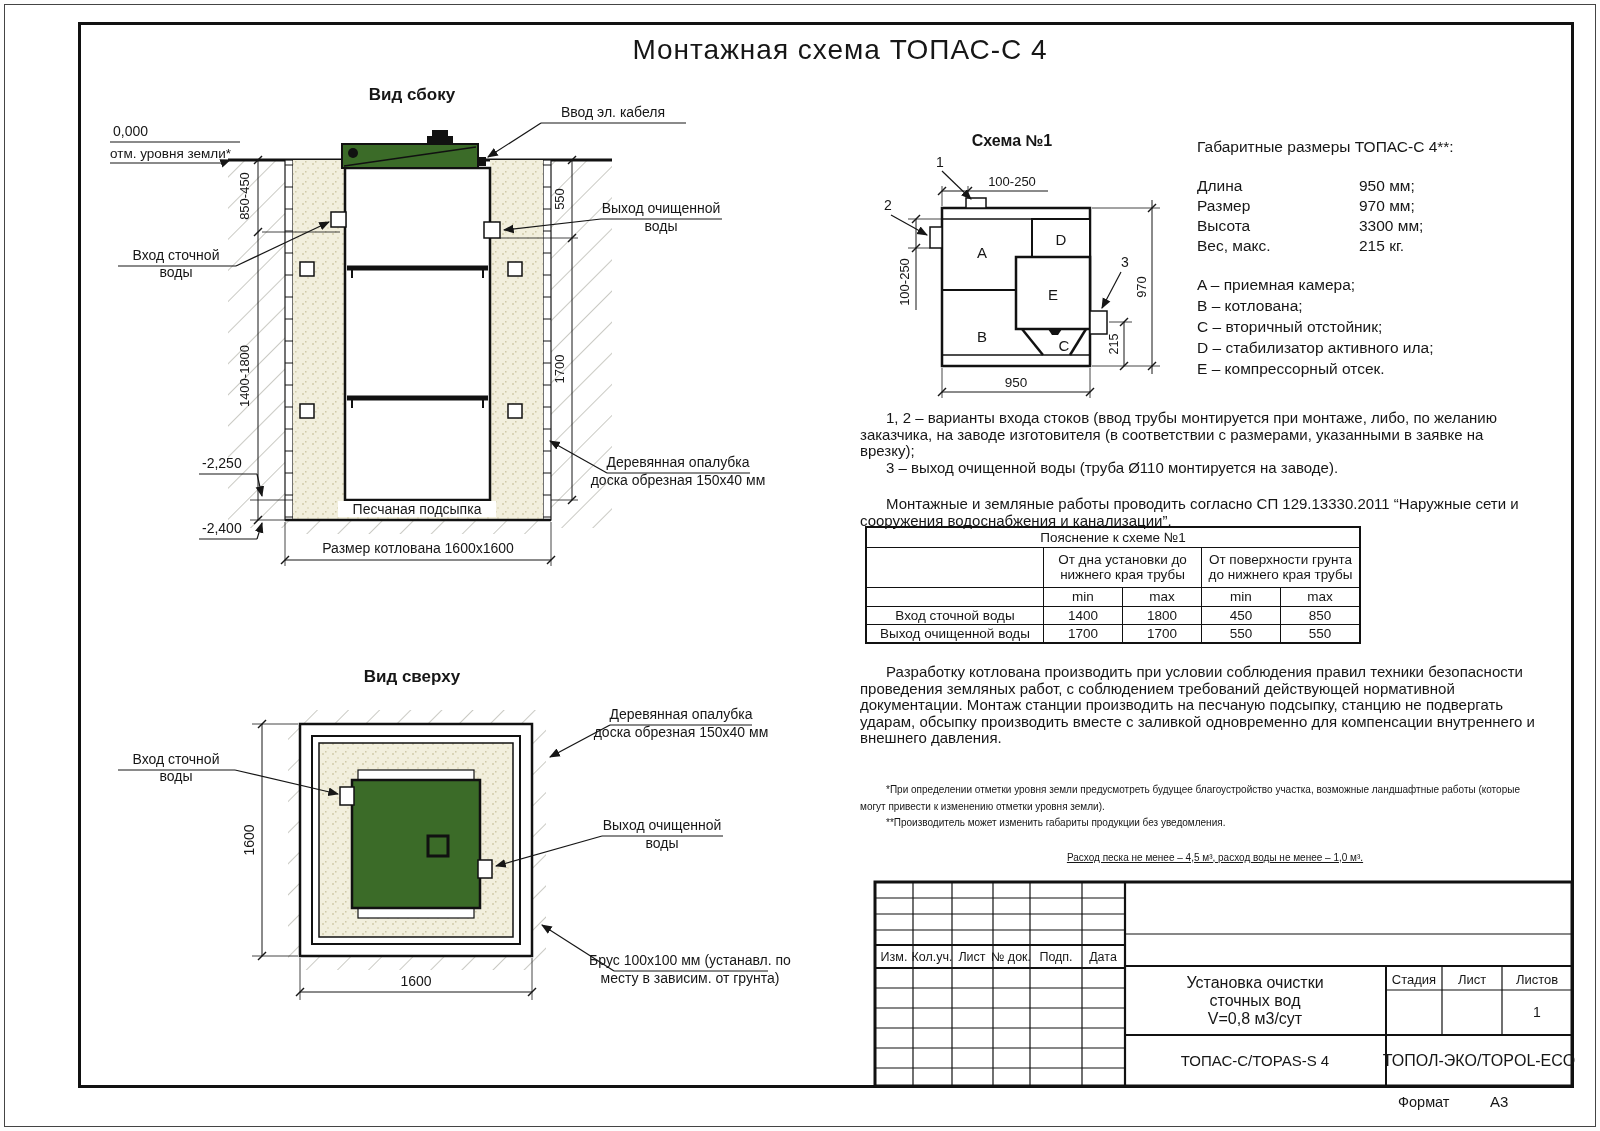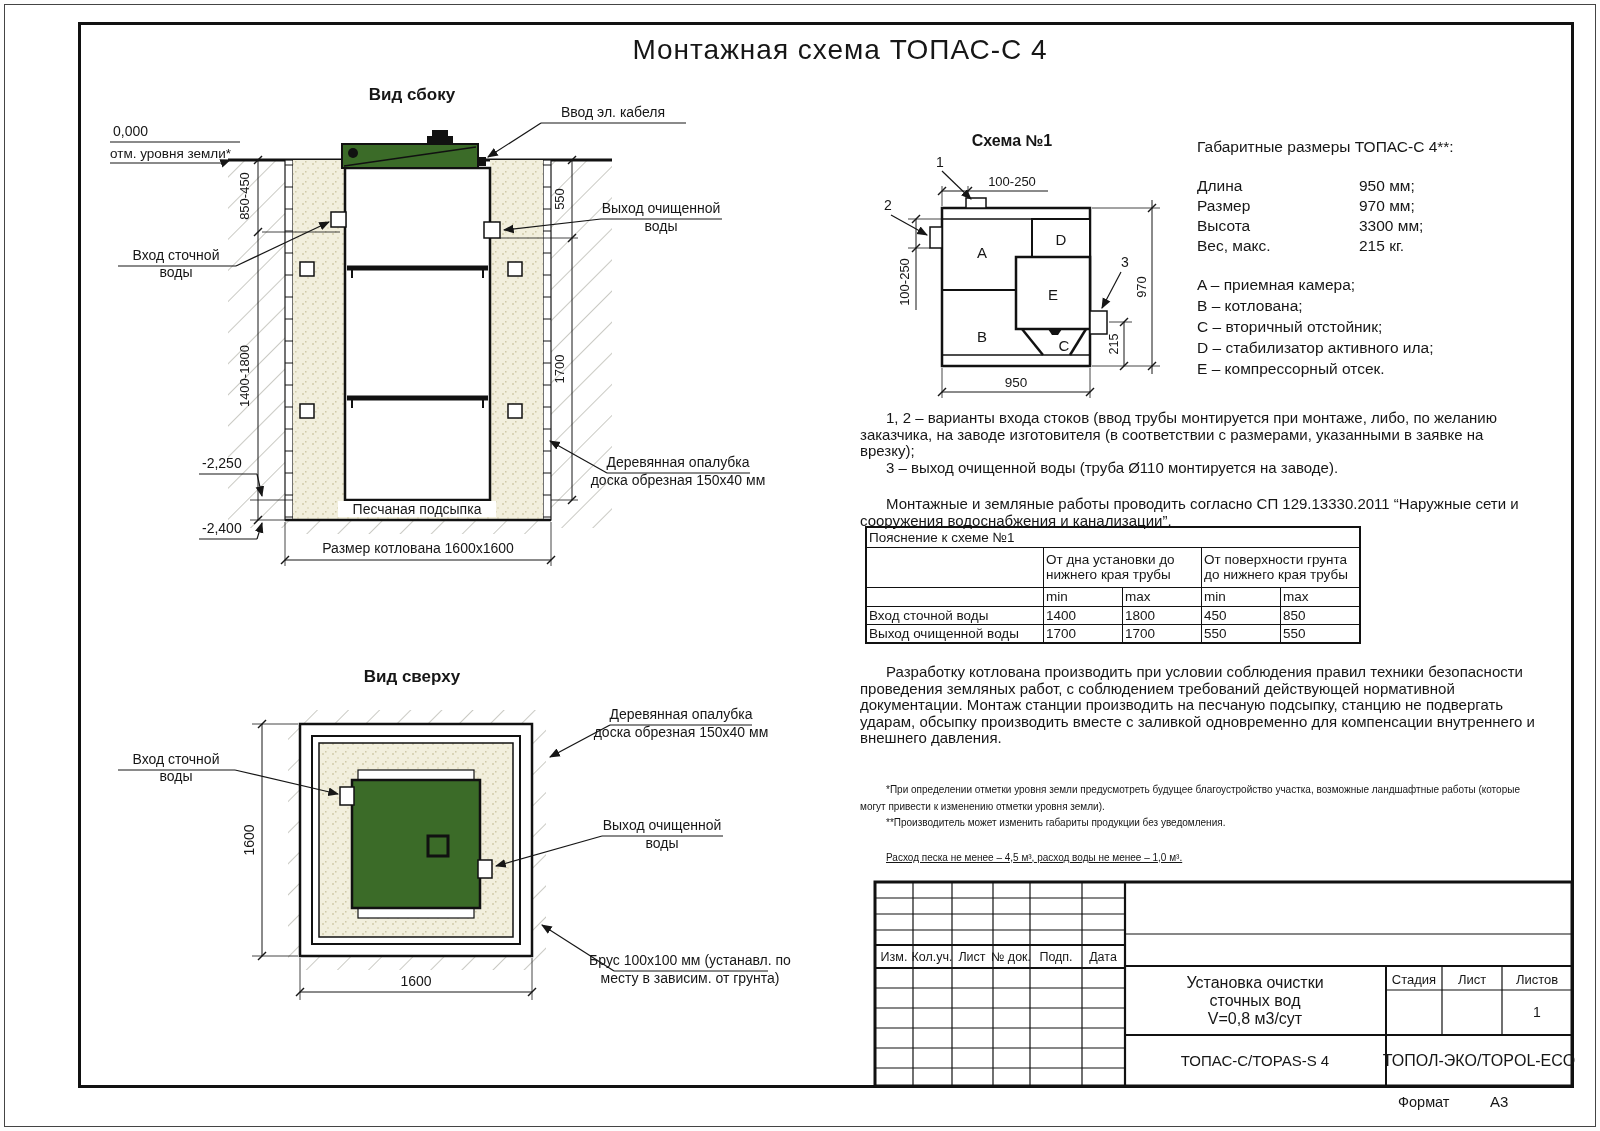--- a/index.html
+++ b/index.html
@@ -17,32 +17,32 @@
   .specs{left:1197px;top:138px;width:370px;font-size:15.5px;}
   .specs-title{margin:0 0 20px 0;}
   .specs-row{display:flex;height:20px;line-height:20px;}
   .specs-row .lbl{width:162px;}
   .specs-legend{margin-top:18px;line-height:21px;}
   .notes{left:860px;top:410px;width:676px;font-size:15px;line-height:16.5px;}
   .notes p{margin:0;text-indent:26px;}
   .notes p.sp{margin-top:20px;}
   .expl-table{left:865px;top:526px;}
   .expl-table table{border-collapse:collapse;border:2.5px solid #111;font-size:13.5px;table-layout:fixed;}
-  .expl-table td,.expl-table th{border:1.5px solid #111;text-align:left;padding:1px 2px;font-weight:normal;}
+  .expl-table td,.expl-table th{border:1.5px solid #111;text-align:center;padding:1px 2px;font-weight:normal;}
   .col-name{width:172px;}.col-v{width:74px;}
   .t-title{height:20px;}
   .t-group{height:40px;line-height:15px;padding-left:16px;}
   .t-minmax{height:19px;}
   .t-data{height:17px;}
   .attention{left:860px;top:664px;width:678px;font-size:15px;line-height:16.5px;}
   .attention h4{margin:0 0 2px 26px;font-size:15px;font-weight:bold;}
   .attention p{margin:0;text-indent:26px;}
   .footnotes{left:860px;top:782px;width:684px;font-size:10px;line-height:16.5px;}
   .footnotes p{margin:0;text-indent:26px;}
-  .footnotes .consumption{margin-top:18px;text-decoration:underline;}
+  .footnotes .consumption{margin-top:18px;text-decoration:underline;text-align:center;}
   .format-label{left:1398px;top:1094px;font-size:14.5px;}
   .format-value{left:1490px;top:1093px;font-size:15px;}
 </style>
 </head>
 <body>
 
 <div class="outer-border"></div>
 <div class="frame"></div>
 
 <div class="abs main-title">Монтажная схема ТОПАС-С 4</div>

